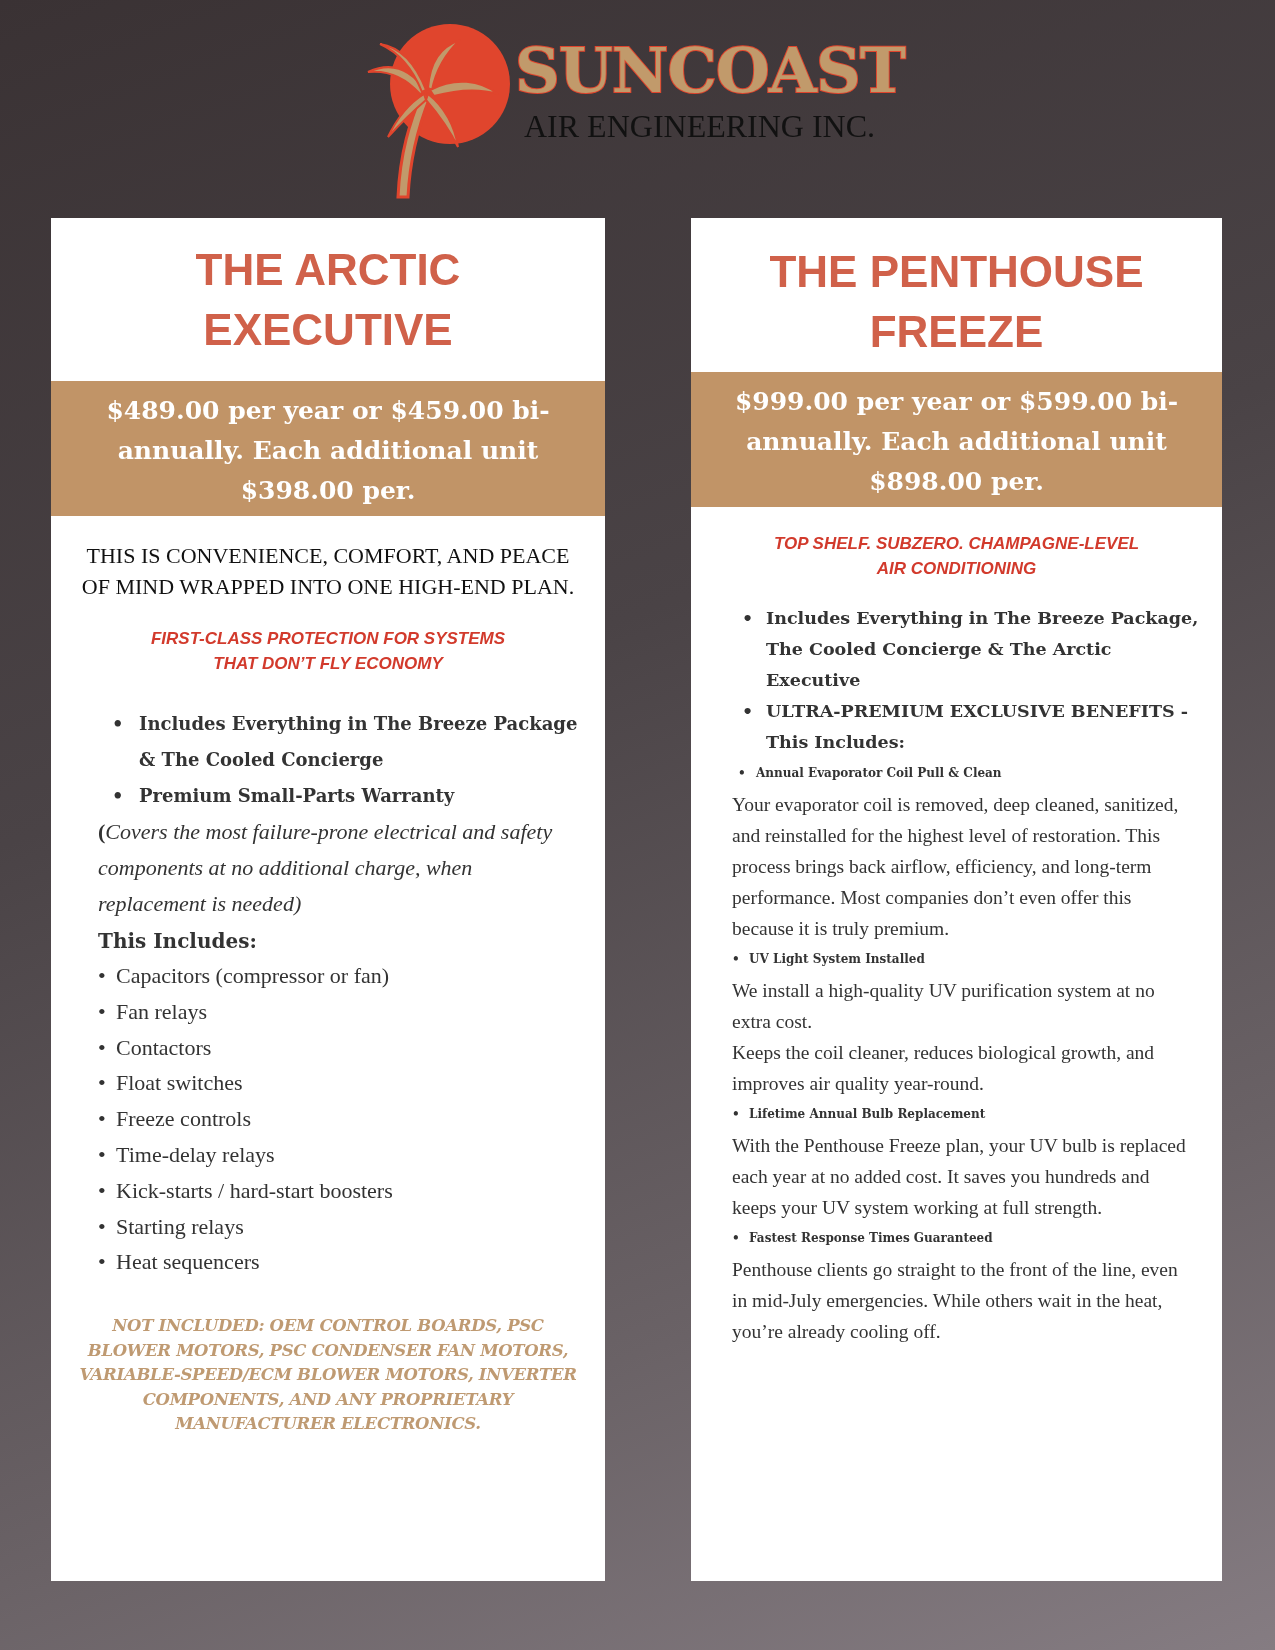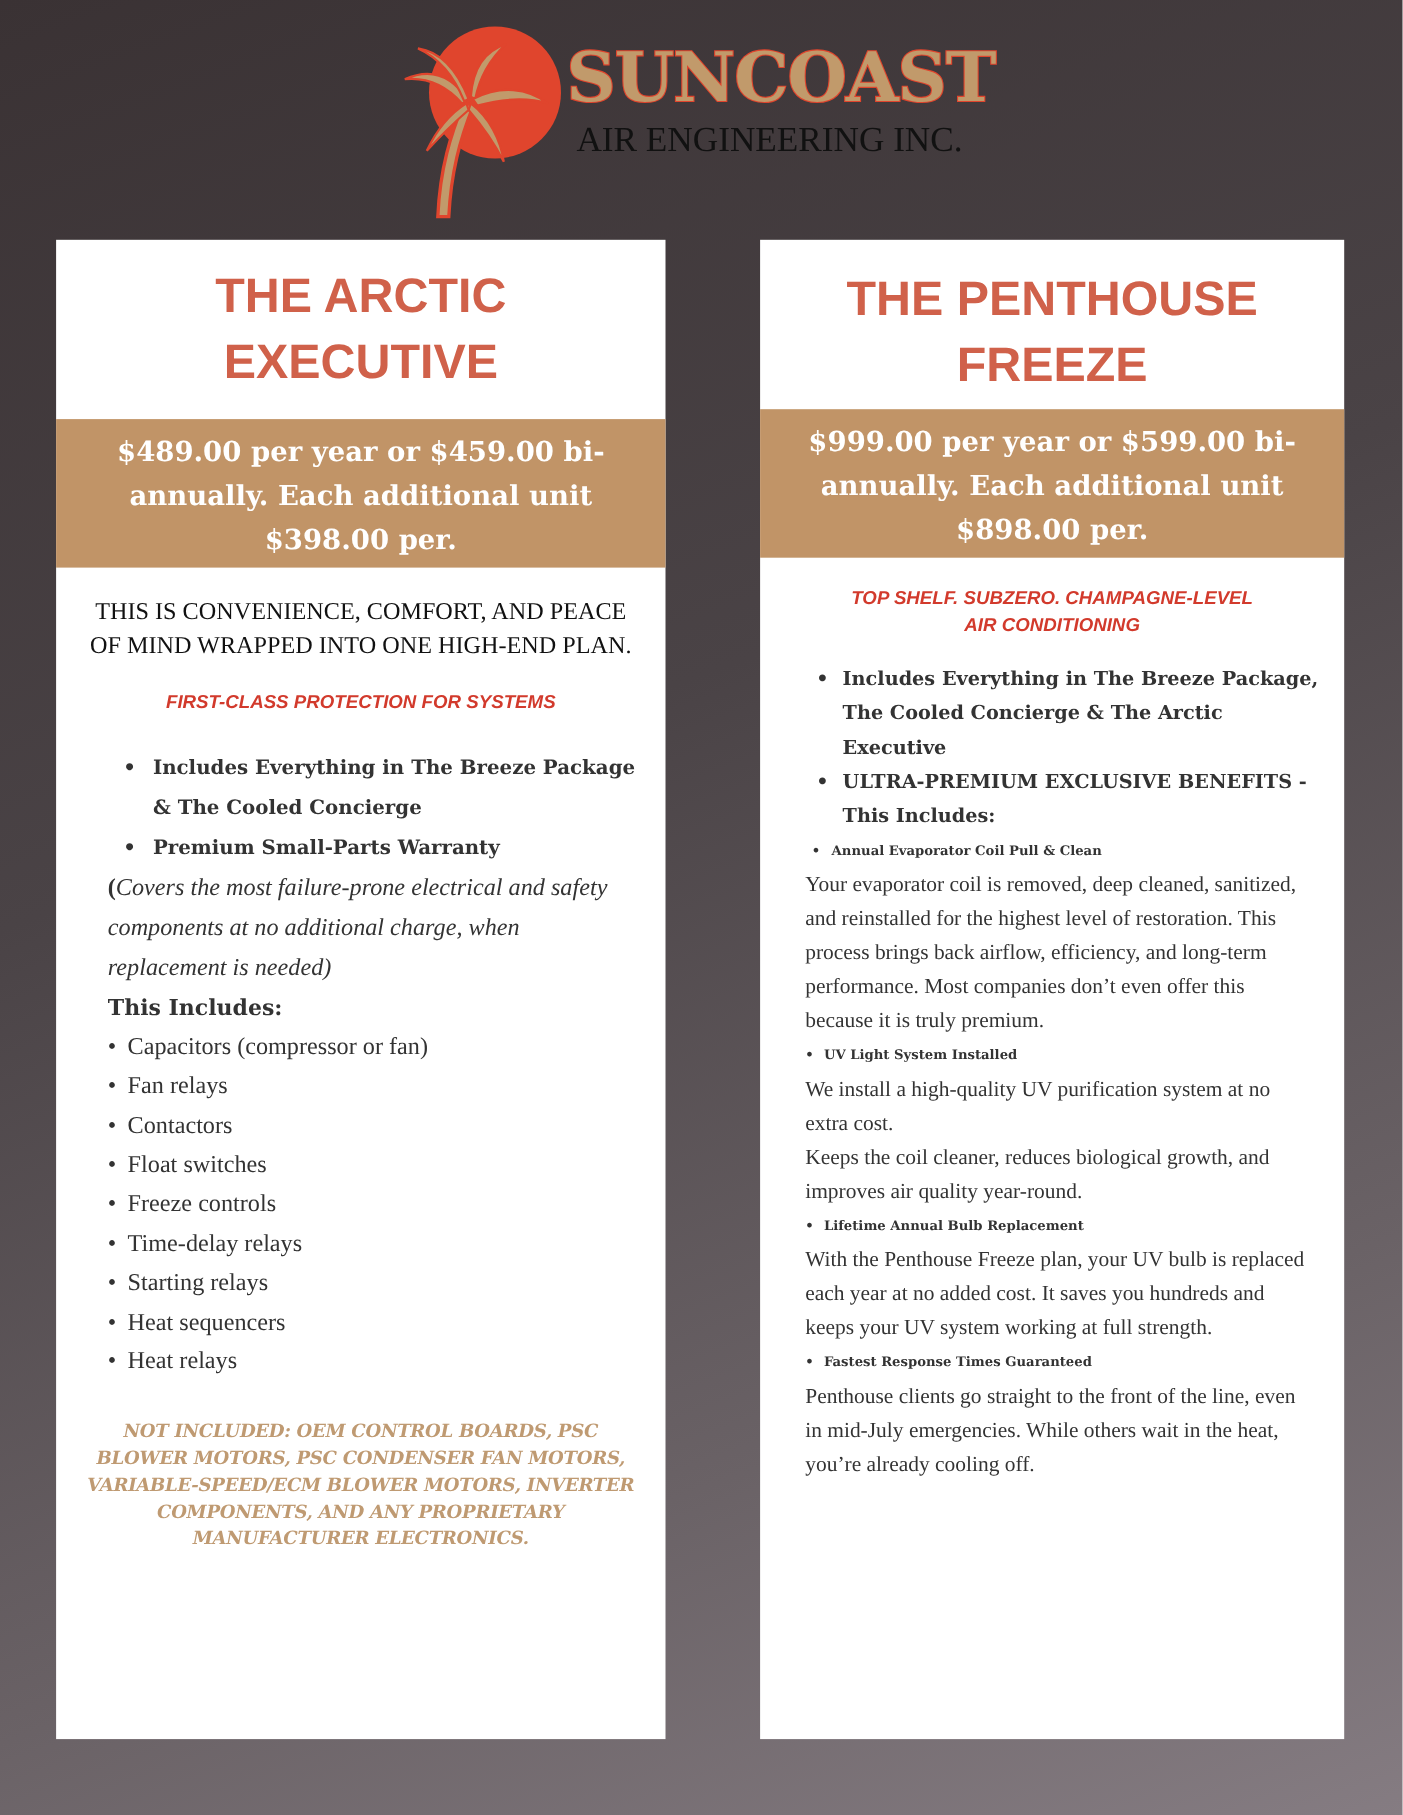--- a/index.html
+++ b/index.html
@@ -125,37 +125,38 @@
 
 <div class="card left">
   <div class="card-title">
     <div>THE ARCTIC</div>
     <div>EXECUTIVE</div>
   </div>
   <div class="price-band">$489.00 per year or $459.00 bi-annually. Each additional unit $398.00 per.</div>
   <div class="tagline">THIS IS CONVENIENCE, COMFORT, AND PEACE OF MIND WRAPPED INTO ONE HIGH-END PLAN.</div>
   <div class="slogan">
     <div>FIRST-CLASS PROTECTION FOR SYSTEMS</div>
+    <div>THAT DON’T FLY ECONOMY</div>
   </div>
   <ul class="bullets">
     <li>Includes Everything in The Breeze Package &amp; The Cooled Concierge</li>
     <li>Premium Small-Parts Warranty</li>
   </ul>
   <div class="warranty-note"><span class="paren">(</span><span>Covers the most failure-prone electrical and safety components at no additional charge, when replacement is needed)</span></div>
   <div class="includes-head">This Includes:</div>
   <ul class="parts">
     <li><span class="dot">•</span><span>Capacitors (compressor or fan)</span></li>
     <li><span class="dot">•</span><span>Fan relays</span></li>
     <li><span class="dot">•</span><span>Contactors</span></li>
     <li><span class="dot">•</span><span>Float switches</span></li>
     <li><span class="dot">•</span><span>Freeze controls</span></li>
     <li><span class="dot">•</span><span>Time-delay relays</span></li>
+    <li><span class="dot">•</span><span>Kick-starts / hard-start boosters</span></li>
     <li><span class="dot">•</span><span>Starting relays</span></li>
     <li><span class="dot">•</span><span>Heat sequencers</span></li>
-    <li><span class="dot">•</span><span>Heat relays</span></li>
   </ul>
   <div class="not-included">NOT INCLUDED: OEM CONTROL BOARDS, PSC BLOWER MOTORS, PSC CONDENSER FAN MOTORS, VARIABLE-SPEED/ECM BLOWER MOTORS, INVERTER COMPONENTS, AND ANY PROPRIETARY MANUFACTURER ELECTRONICS.</div>
 </div>
 
 <div class="card right">
   <div class="card-title">
     <div>THE PENTHOUSE</div>
     <div>FREEZE</div>
   </div>
   <div class="price-band">$999.00 per year or $599.00 bi-annually. Each additional unit $898.00 per.</div>

